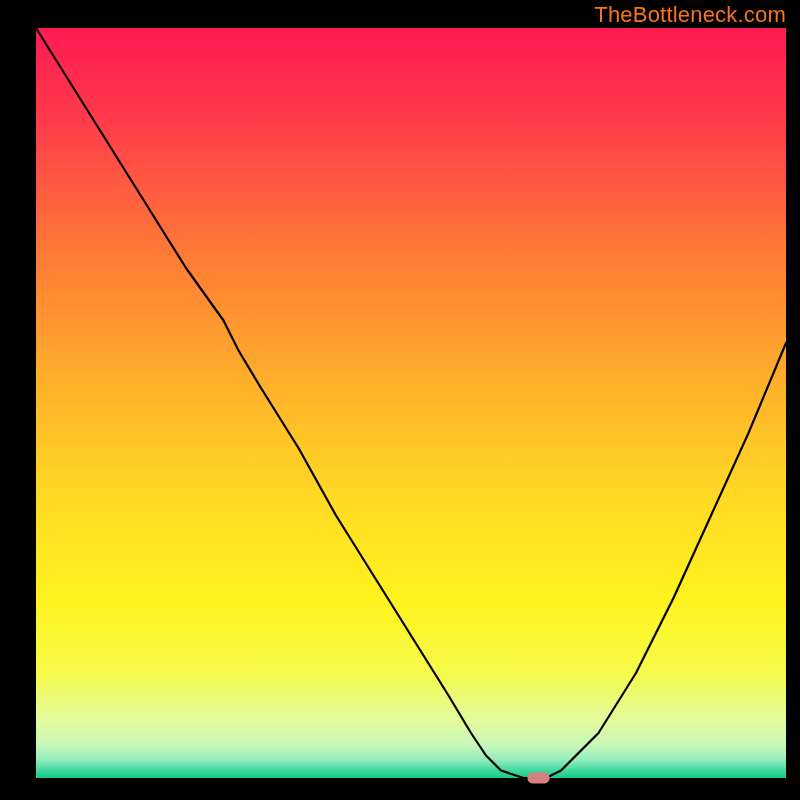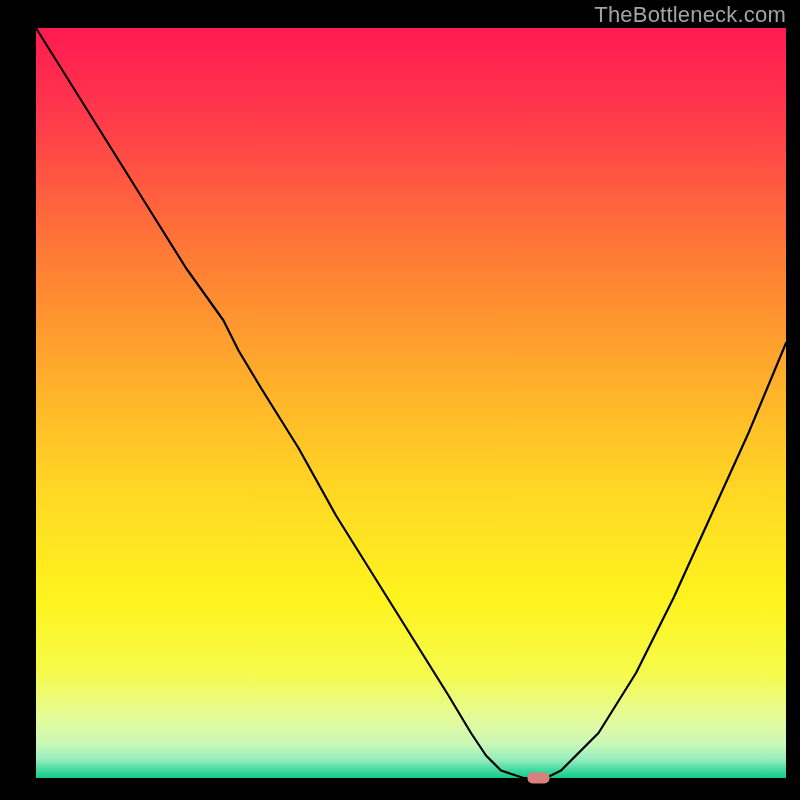--- a/index.html
+++ b/index.html
@@ -15,21 +15,21 @@
     width: 800px;
     height: 800px;
     background: #000;
   }
   .watermark {
     position: absolute;
     top: 2px;
     right: 14px;
     font-family: Arial, Helvetica, sans-serif;
     font-size: 22px;
-    color: #a3a3a3;
+    color: #f97316;
     letter-spacing: 0.2px;
     z-index: 5;
   }
   svg.plot {
     position: absolute;
     left: 0;
     top: 0;
     width: 800px;
     height: 800px;
   }

